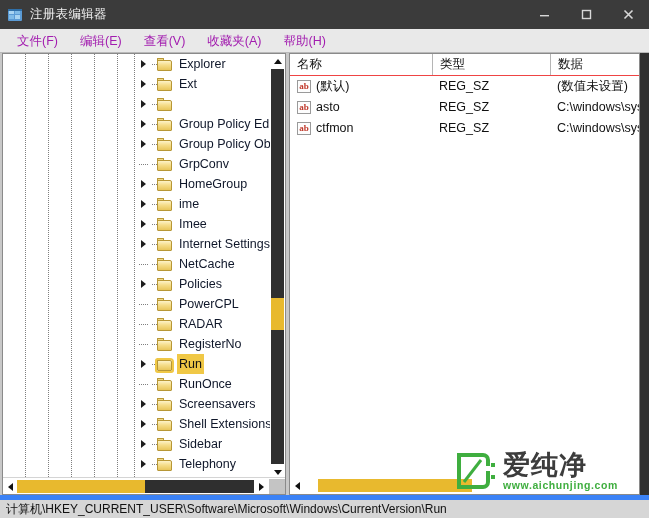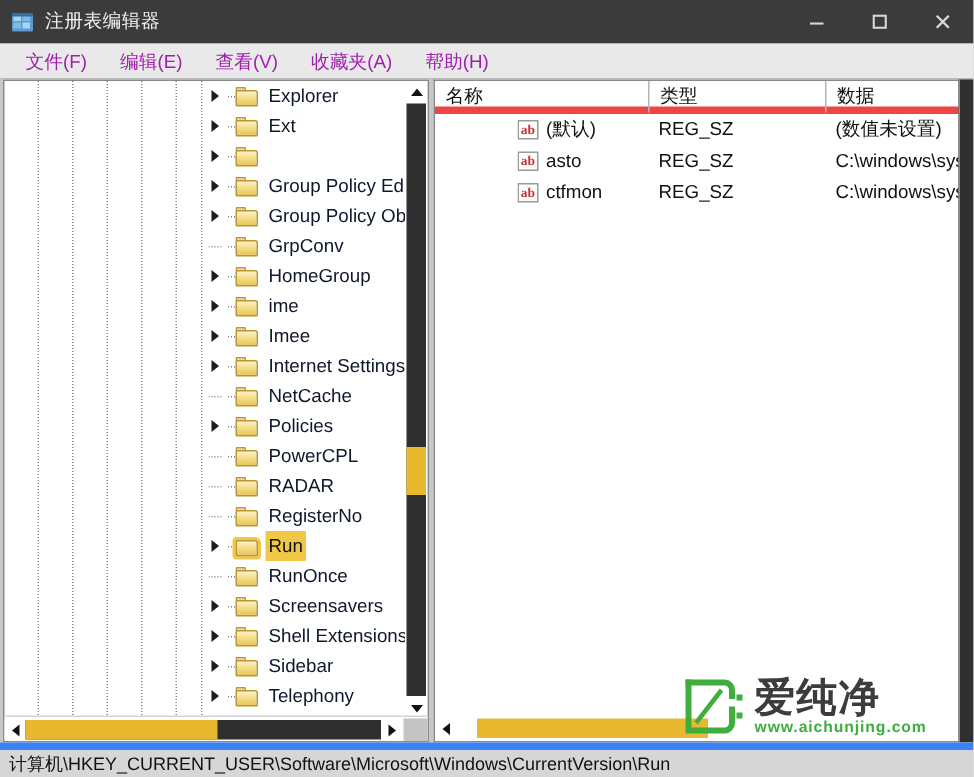--- a/index.html
+++ b/index.html
@@ -311,21 +311,21 @@
     border: 1px solid #8a8a8a;
     border-right: none;
     box-sizing: border-box;
     overflow: hidden;
   }
   .col-header {
     position: absolute;
     left: 0; top: 0;
     width: 358px; height: 22px;
     background: #ffffff;
-    border-bottom: 5px solid #ef4444;
+    border-bottom: 1px solid #ef4444;
     box-sizing: border-box;
   }
   .col {
     position: absolute;
     top: 0;
     height: 21px;
     font-size: 12.5px;
     color: #111;
     line-height: 21px;
     padding-left: 7px;
@@ -349,21 +349,21 @@
     white-space: nowrap;
   }
   .cell {
     position: absolute;
     top: 0;
     height: 21px;
     line-height: 21px;
     overflow: hidden;
     white-space: nowrap;
   }
-  .cell.c-name { left: 7px; width: 135px; display: flex; align-items: center; margin-left: 48px; }
+  .cell.c-name { left: 7px; width: 135px; display: flex; align-items: center; }
   .cell.c-type { left: 149px; width: 110px; }
   .cell.c-data { left: 267px; width: 95px; }
 
   .ab-icon {
     width: 14px; height: 13px;
     flex: none;
     margin-right: 5px;
     position: relative;
     background: #fdfdfd;
     border: 1px solid #9a9a9a;

